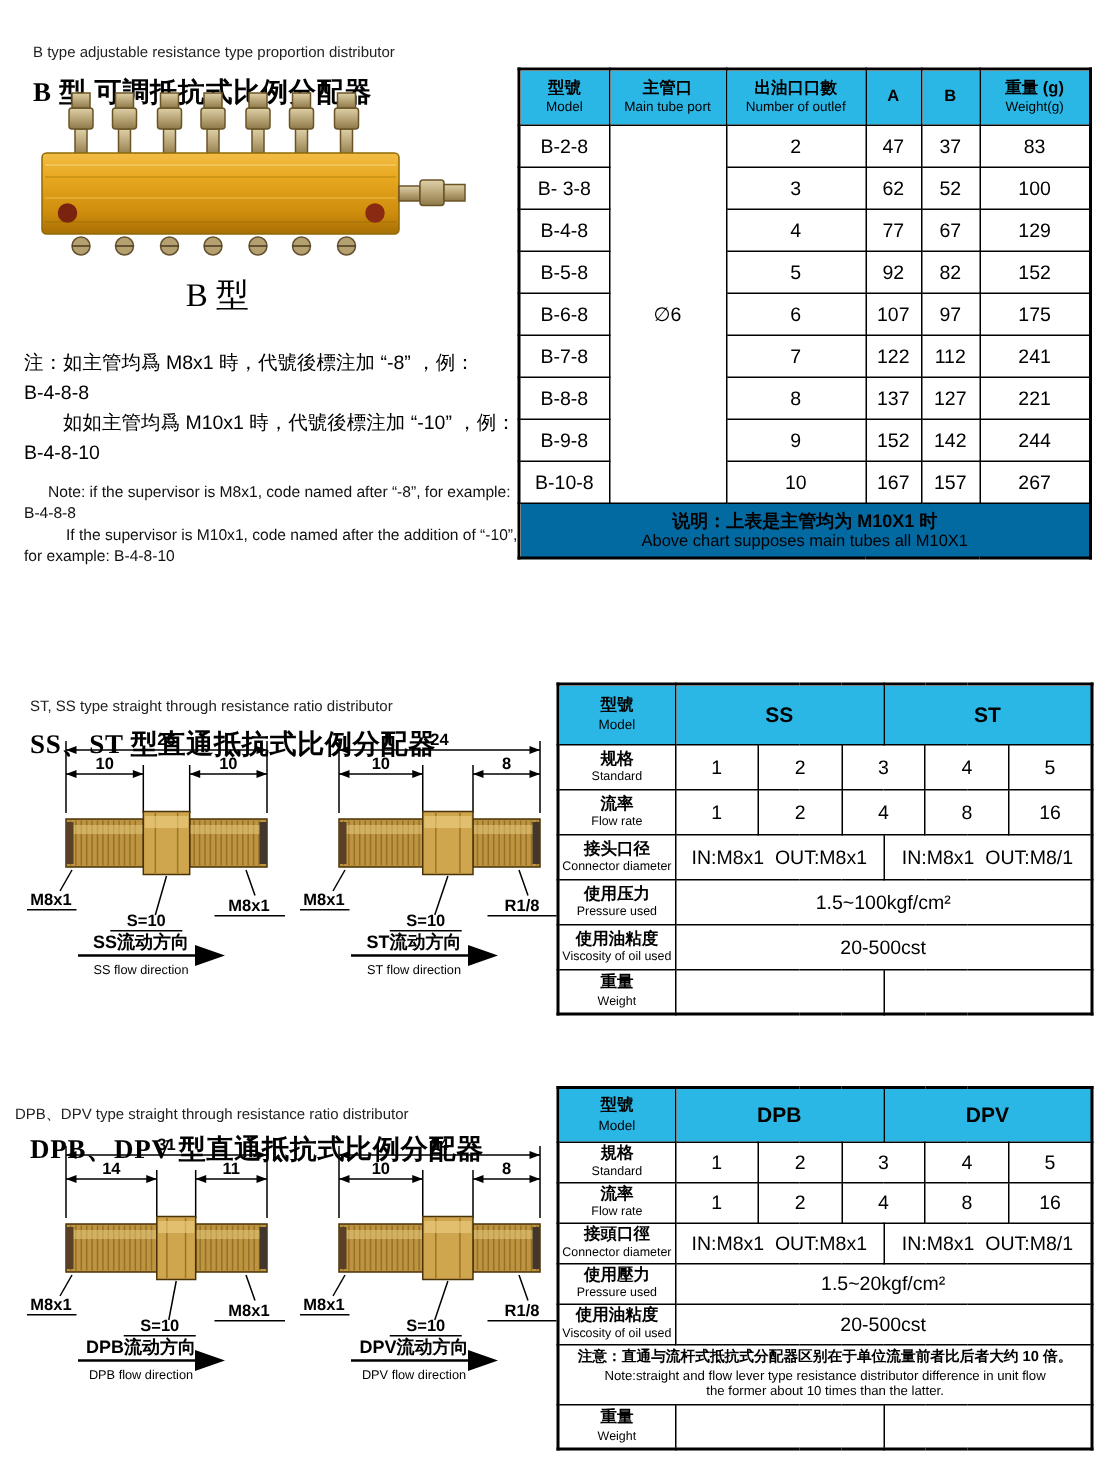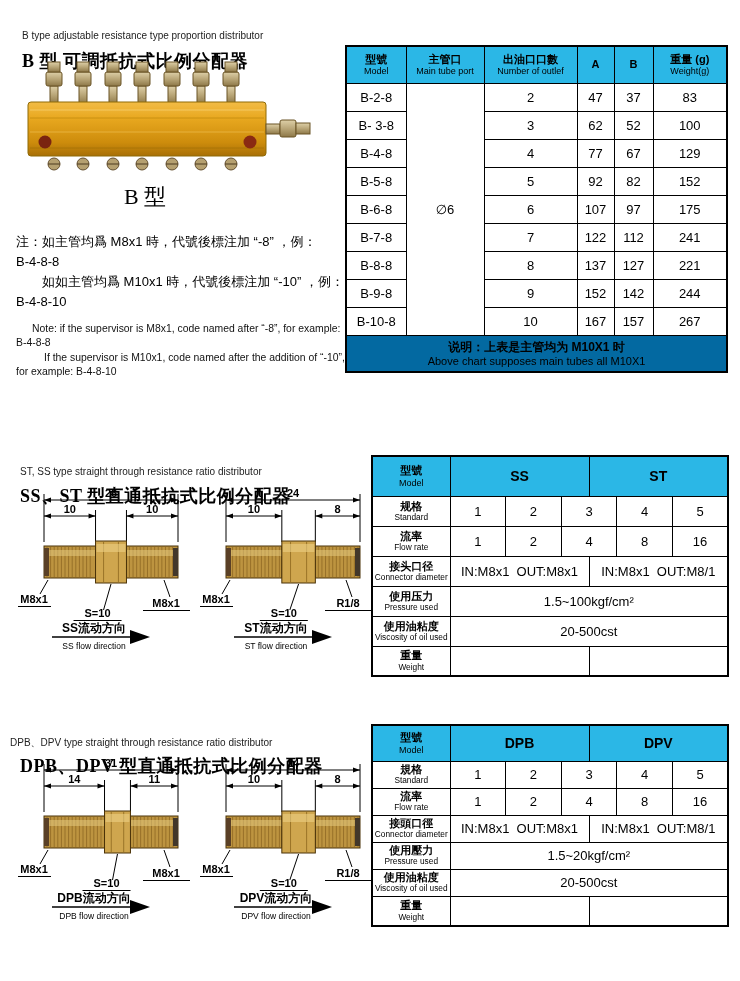--- a/index.html
+++ b/index.html
@@ -715,20 +715,27 @@
           </th>
       <td colspan="10">1.5~20kgf/cm²</td>
     </tr>
     <tr>
       <th class="rl">
             <span class="cn">使用油粘度</span>
             <span class="en">Viscosity of oil used</span>
           </th>
       <td colspan="10">20-500cst</td>
     </tr>
+    <tr class="nrow">
+      <td colspan="11">
+        <div class="notecn">注意：直通与流杆式抵抗式分配器区别在于单位流量前者比后者大约 10 倍。</div>
+        <div class="noteen">Note:straight and flow lever type resistance distributor difference in unit flow</div>
+        <div class="noteen">the former about 10 times than the latter.</div>
+      </td>
+    </tr>
     <tr class="wrow">
       <th class="rl">
             <span class="cn">重量</span>
             <span class="en">Weight</span>
           </th>
       <td colspan="5"></td>
       <td colspan="5"></td>
     </tr>
   </tbody>
     </table>

